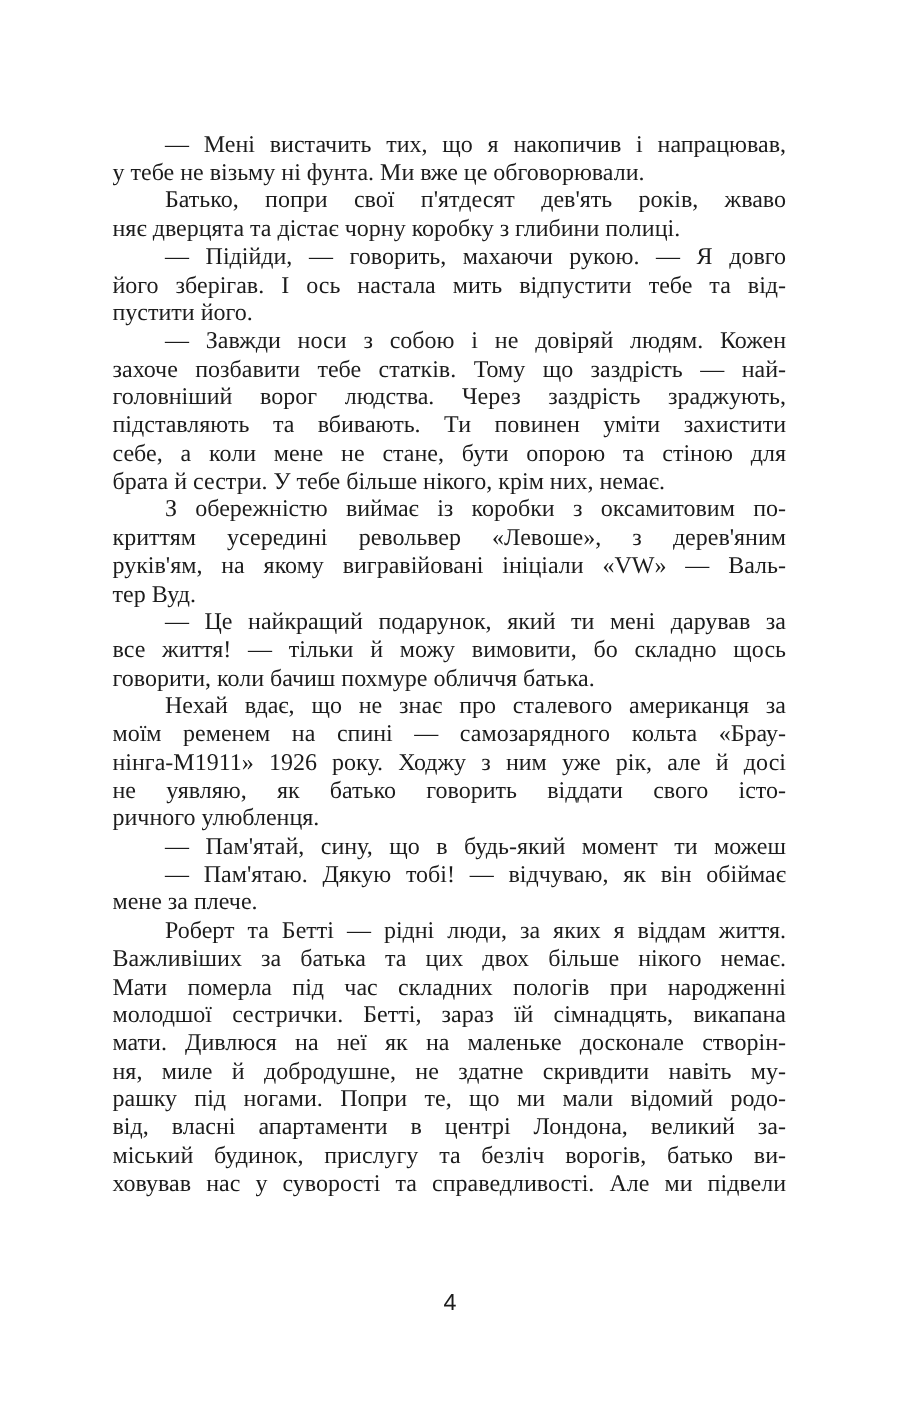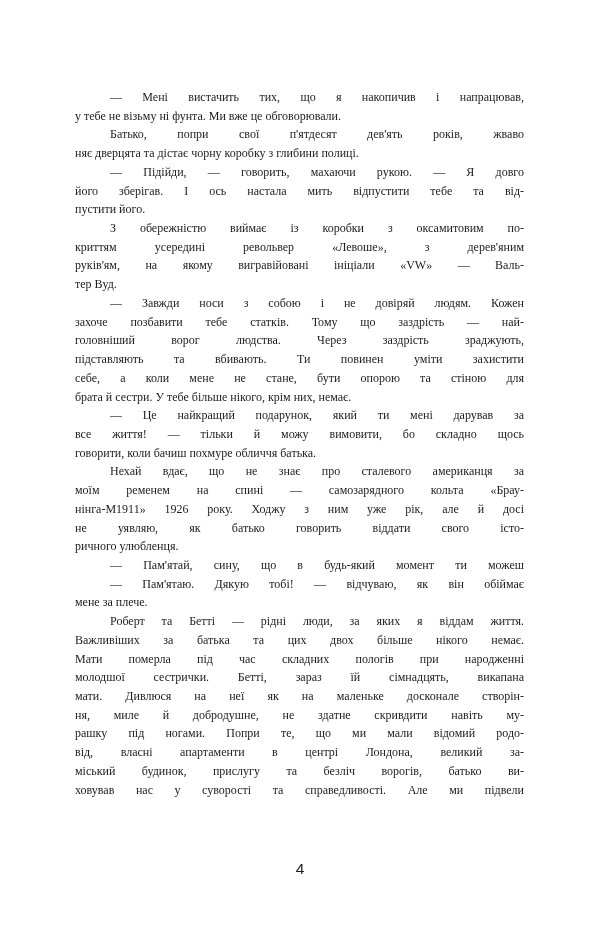--- a/index.html
+++ b/index.html
@@ -20,21 +20,21 @@
       width: 600px;
       height: 934px;
       background: #ffffff;
     }
     .text-block {
       position: absolute;
       left: 75px;
       top: 88px;
       width: 449px;
       font-family: "Liberation Serif", serif;
-      font-size: 12px;
+      font-size: 16px;
       line-height: 18.72px;
       color: #1c1c1c;
     }
     .para { margin: 0; padding: 0; }
     .line {
       display: block;
       height: 18.72px;
       text-align: justify;
       text-align-last: justify;
       overflow: visible;
@@ -72,33 +72,33 @@
       <span class="line end">няє дверцята та дістає чорну коробку з глибини полиці.</span>
     </div>
 
     <div class="para">
       <span class="line indent">— Підійди, — говорить, махаючи рукою. — Я довго</span>
       <span class="line">його зберігав. І ось настала мить відпустити тебе та від-</span>
       <span class="line end">пустити його.</span>
     </div>
 
     <div class="para">
-      <span class="line indent">З обережністю виймає із коробки з оксамитовим по-</span>
-      <span class="line">криттям усередині револьвер «Левоше», з дерев'яним</span>
-      <span class="line">руків'ям, на якому вигравійовані ініціали «VW» — Валь-</span>
-      <span class="line end">тер Вуд.</span>
-    </div>
-
-    <div class="para">
       <span class="line indent">— Завжди носи з собою і не довіряй людям. Кожен</span>
       <span class="line">захоче позбавити тебе статків. Тому що заздрість — най-</span>
       <span class="line">головніший ворог людства. Через заздрість зраджують,</span>
       <span class="line">підставляють та вбивають. Ти повинен уміти захистити</span>
       <span class="line">себе, а коли мене не стане, бути опорою та стіною для</span>
       <span class="line end">брата й сестри. У тебе більше нікого, крім них, немає.</span>
+    </div>
+
+    <div class="para">
+      <span class="line indent">З обережністю виймає із коробки з оксамитовим по-</span>
+      <span class="line">криттям усередині револьвер «Левоше», з дерев'яним</span>
+      <span class="line">руків'ям, на якому вигравійовані ініціали «VW» — Валь-</span>
+      <span class="line end">тер Вуд.</span>
     </div>
 
     <div class="para">
       <span class="line indent">— Це найкращий подарунок, який ти мені дарував за</span>
       <span class="line">все життя! — тільки й можу вимовити, бо складно щось</span>
       <span class="line end">говорити, коли бачиш похмуре обличчя батька.</span>
     </div>
 
     <div class="para">
       <span class="line indent">Нехай вдає, що не знає про сталевого американця за</span>

